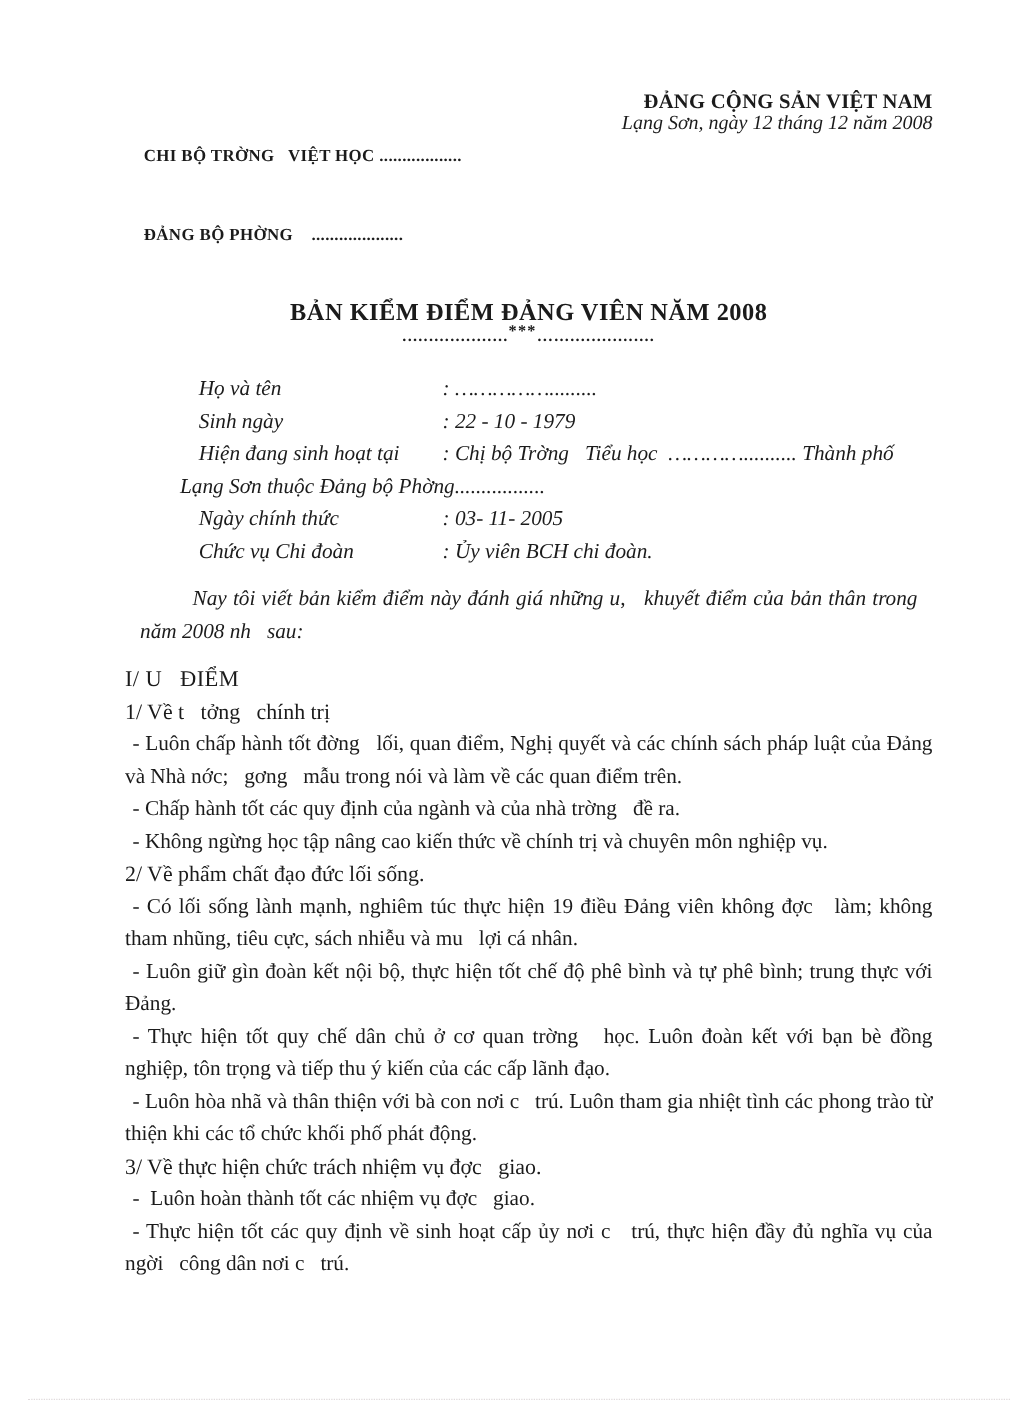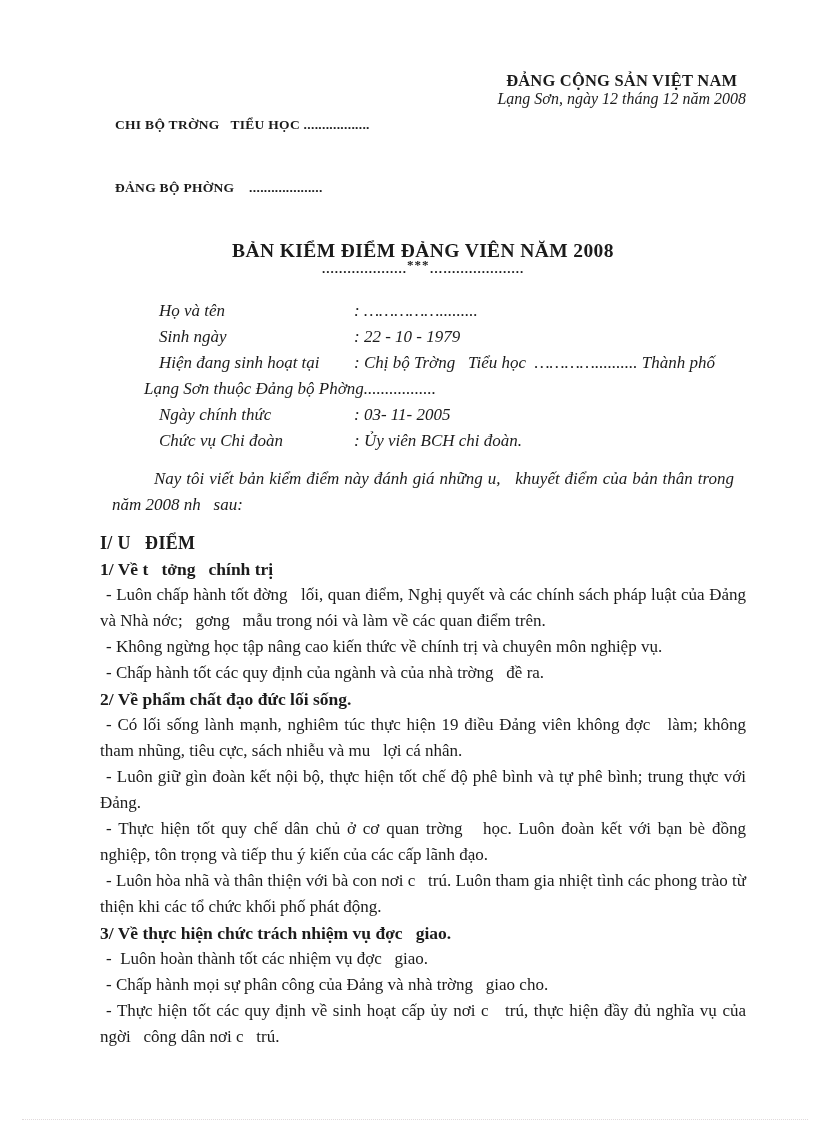--- a/index.html
+++ b/index.html
@@ -18,21 +18,21 @@
   }
   .header { display: flex; justify-content: space-between; align-items: flex-start; }
   .header-left {
     padding-left: 15px;
     font-weight: bold;
     font-size: 13.5px;
     line-height: 21px;
     letter-spacing: 0.3px;
     white-space: pre;
   }
-  .header-right { text-align: center; }
+  .header-right { text-align: right; }
   .header-right .hr1 {
     font-weight: bold;
     font-size: 16.5px;
     line-height: 17px;
     letter-spacing: 0.2px;
     white-space: pre;
   }
   .header-right .hr2 {
     font-style: italic;
     font-size: 16px;
@@ -67,28 +67,28 @@
   .intro {
     margin: 12px;
     font-style: italic;
     font-size: 17px;
     line-height: 26px;
     text-indent: 42px;
     white-space: pre-wrap;
     text-align: justify;
   }
   .main-heading {
-    font-weight: bold;
+    font-weight: normal;
     font-size: 18px;
     line-height: 26px;
     letter-spacing: 0.3px;
     white-space: pre-wrap;
   }
   .sub-heading {
-    font-weight: bold;
+    font-weight: normal;
     font-size: 17.5px;
     line-height: 26px;
     white-space: pre-wrap;
   }
   .para {
     margin: 0;
     font-size: 17px;
     line-height: 26px;
     text-indent: 6px;
     text-align: justify;
@@ -100,21 +100,21 @@
     border-top: 1.5px dotted #e0dadc;
   }
 </style>
 </head>
 <body>
 
 <div class="page">
 
   <div class="header">
     <div class="header-left">
-      <div>CHI BỘ TRỜNG   TIỂU HỌC ..................</div>
+      <div>CHI BỘ TRỜNG   VIỆT HỌC ..................</div>
       <div>ĐẢNG BỘ PHỜNG    ....................</div>
     </div>
     <div class="header-right">
       <div class="hr1">ĐẢNG CỘNG SẢN VIỆT NAM</div>
       <div class="hr2">Lạng Sơn, ngày 12 tháng 12 năm 2008</div>
     </div>
   </div>
 
   <div class="title">BẢN KIỂM ĐIỂM ĐẢNG VIÊN NĂM 2008</div>
 
@@ -128,27 +128,26 @@
       <div class="field-row"><span class="field-label">Chức vụ Chi đoàn</span><span class="field-value">: Ủy viên BCH chi đoàn.</span></div>
     </div>
 
   <p class="intro">Nay tôi viết bản kiểm điểm này đánh giá những u,   khuyết điểm của bản thân trong năm 2008 nh   sau:</p>
 
   <div class="main-heading">I/ U   ĐIỂM</div>
 
   <div id="sections">
       <div class="sub-heading">1/ Về t   tởng   chính trị</div>
       <p class="para">- Luôn chấp hành tốt đờng   lối, quan điểm, Nghị quyết và các chính sách pháp luật của Đảng và Nhà nớc;   gơng   mẫu trong nói và làm về các quan điểm trên.</p>
+      <p class="para">- Chấp hành tốt các quy định của ngành và của nhà trờng   đề ra.</p>
       <p class="para">- Không ngừng học tập nâng cao kiến thức về chính trị và chuyên môn nghiệp vụ.</p>
-      <p class="para">- Chấp hành tốt các quy định của ngành và của nhà trờng   đề ra.</p>
       <div class="sub-heading">2/ Về phẩm chất đạo đức lối sống.</div>
       <p class="para">- Có lối sống lành mạnh, nghiêm túc thực hiện 19 điều Đảng viên không đợc   làm; không tham nhũng, tiêu cực, sách nhiễu và mu   lợi cá nhân.</p>
       <p class="para">- Luôn giữ gìn đoàn kết nội bộ, thực hiện tốt chế độ phê bình và tự phê bình; trung thực với Đảng.</p>
       <p class="para">- Thực hiện tốt quy chế dân chủ ở cơ quan trờng   học. Luôn đoàn kết với bạn bè đồng nghiệp, tôn trọng và tiếp thu ý kiến của các cấp lãnh đạo.</p>
       <p class="para">- Luôn hòa nhã và thân thiện với bà con nơi c   trú. Luôn tham gia nhiệt tình các phong trào từ thiện khi các tổ chức khối phố phát động.</p>
       <div class="sub-heading">3/ Về thực hiện chức trách nhiệm vụ đợc   giao.</div>
       <p class="para">-  Luôn hoàn thành tốt các nhiệm vụ đợc   giao.</p>
-      <p class="para">- Chấp hành mọi sự phân công của Đảng và nhà trờng   giao cho.</p>
       <p class="para">- Thực hiện tốt các quy định về sinh hoạt cấp ủy nơi c   trú, thực hiện đầy đủ nghĩa vụ của ngời   công dân nơi c   trú.</p>
     </div>
 
   <div class="footer-rule"></div>
 </div>
 
 </body></html>

